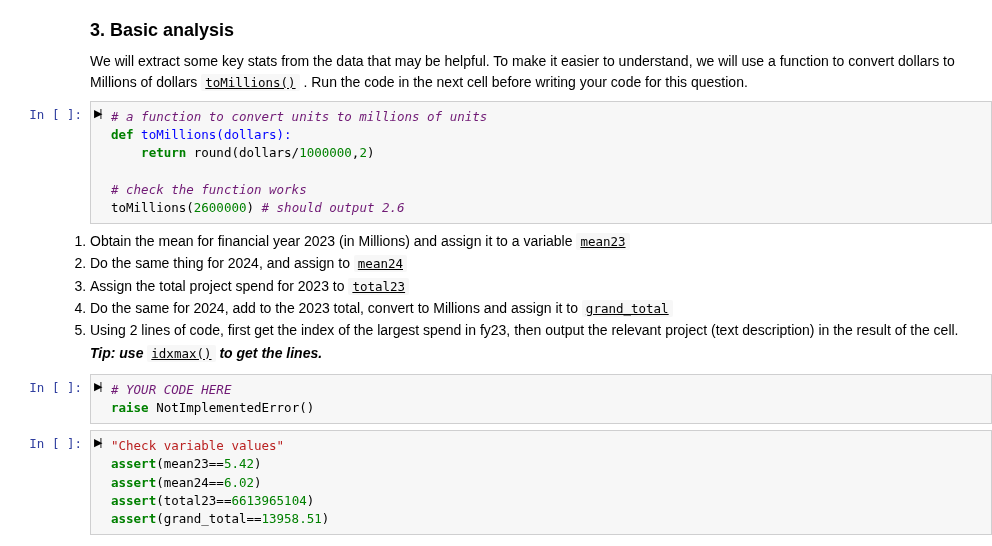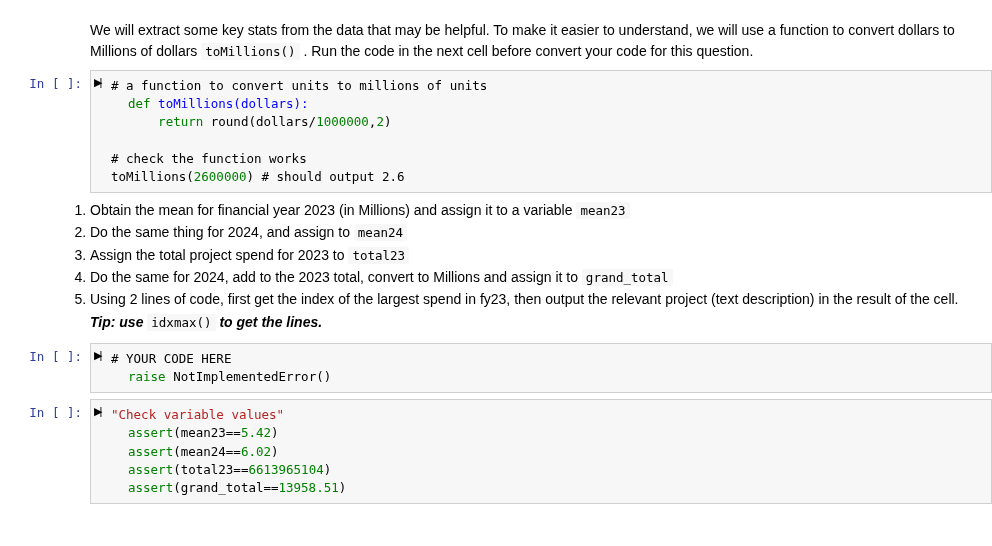--- a/index.html
+++ b/index.html
@@ -22,20 +22,21 @@
     p {
       line-height: 1.5;
       margin-bottom: 8px;
     }
     code.inline {
       font-family: "Menlo", "Consolas", "DejaVu Sans Mono", monospace;
       font-size: 12.5px;
       background: #f7f7f7;
       padding: 1px 4px;
       border-radius: 2px;
+      text-decoration: underline;
     }
     .cell {
       display: flex;
       margin: 6px 0;
       position: relative;
     }
     .prompt {
       width: 90px;
       flex-shrink: 0;
       text-align: right;
@@ -59,39 +60,40 @@
       flex: 1;
       border: 1px solid #cfcfd0;
       background: #f7f7f7;
       padding: 6px 8px 6px 20px;
       font-family: "Menlo", "Consolas", "DejaVu Sans Mono", monospace;
       font-size: 12.5px;
       line-height: 1.45;
       white-space: pre;
       overflow-x: auto;
     }
-    .c-comment { color: #000000; }
-    .c-keyword { color: #008000; font-weight: normal; margin-left: 17px; }
+    .c-comment { color: #701a75; font-style: italic; }
+    .c-keyword { color: #008000; font-weight: bold; }
     .c-def { color: #0000ff; }
     .c-num { color: #008000; }
     .c-string { color: #ba2121; }
     ol {
       margin-bottom: 10px;
     }
     ol li {
       line-height: 1.6;
     }
     .italic { font-style: italic; font-weight: bold; }
   </style>
 </head>
 <body>
 
 <div class="content">
+  <h3>3. Basic analysis</h3>
   <p>
-    <span>We will extract some key stats from the data that may be helpful. To make it easier to understand, we will use a function to convert dollars to Millions of dollars </span><code class="inline">toMillions()</code><span> . Run the code in the next cell before convert your code for this question.</span>
+    <span>We will extract some key stats from the data that may be helpful. To make it easier to understand, we will use a function to convert dollars to Millions of dollars </span><code class="inline">toMillions()</code><span> . Run the code in the next cell before writing your code for this question.</span>
   </p>
 </div>
 
 <div class="cell">
   <div class="prompt">In [ ]:</div>
   <span class="run-icon">▶|</span>
   <div class="codebox"><span class="c-comment"># a function to convert units to millions of units</span>
 <span class="c-keyword">def</span><span class="c-def"> toMillions(dollars):</span>
     <span class="c-keyword">return</span><span> round(dollars/</span><span class="c-num">1000000</span><span>,</span><span class="c-num">2</span><span>)</span>
 

